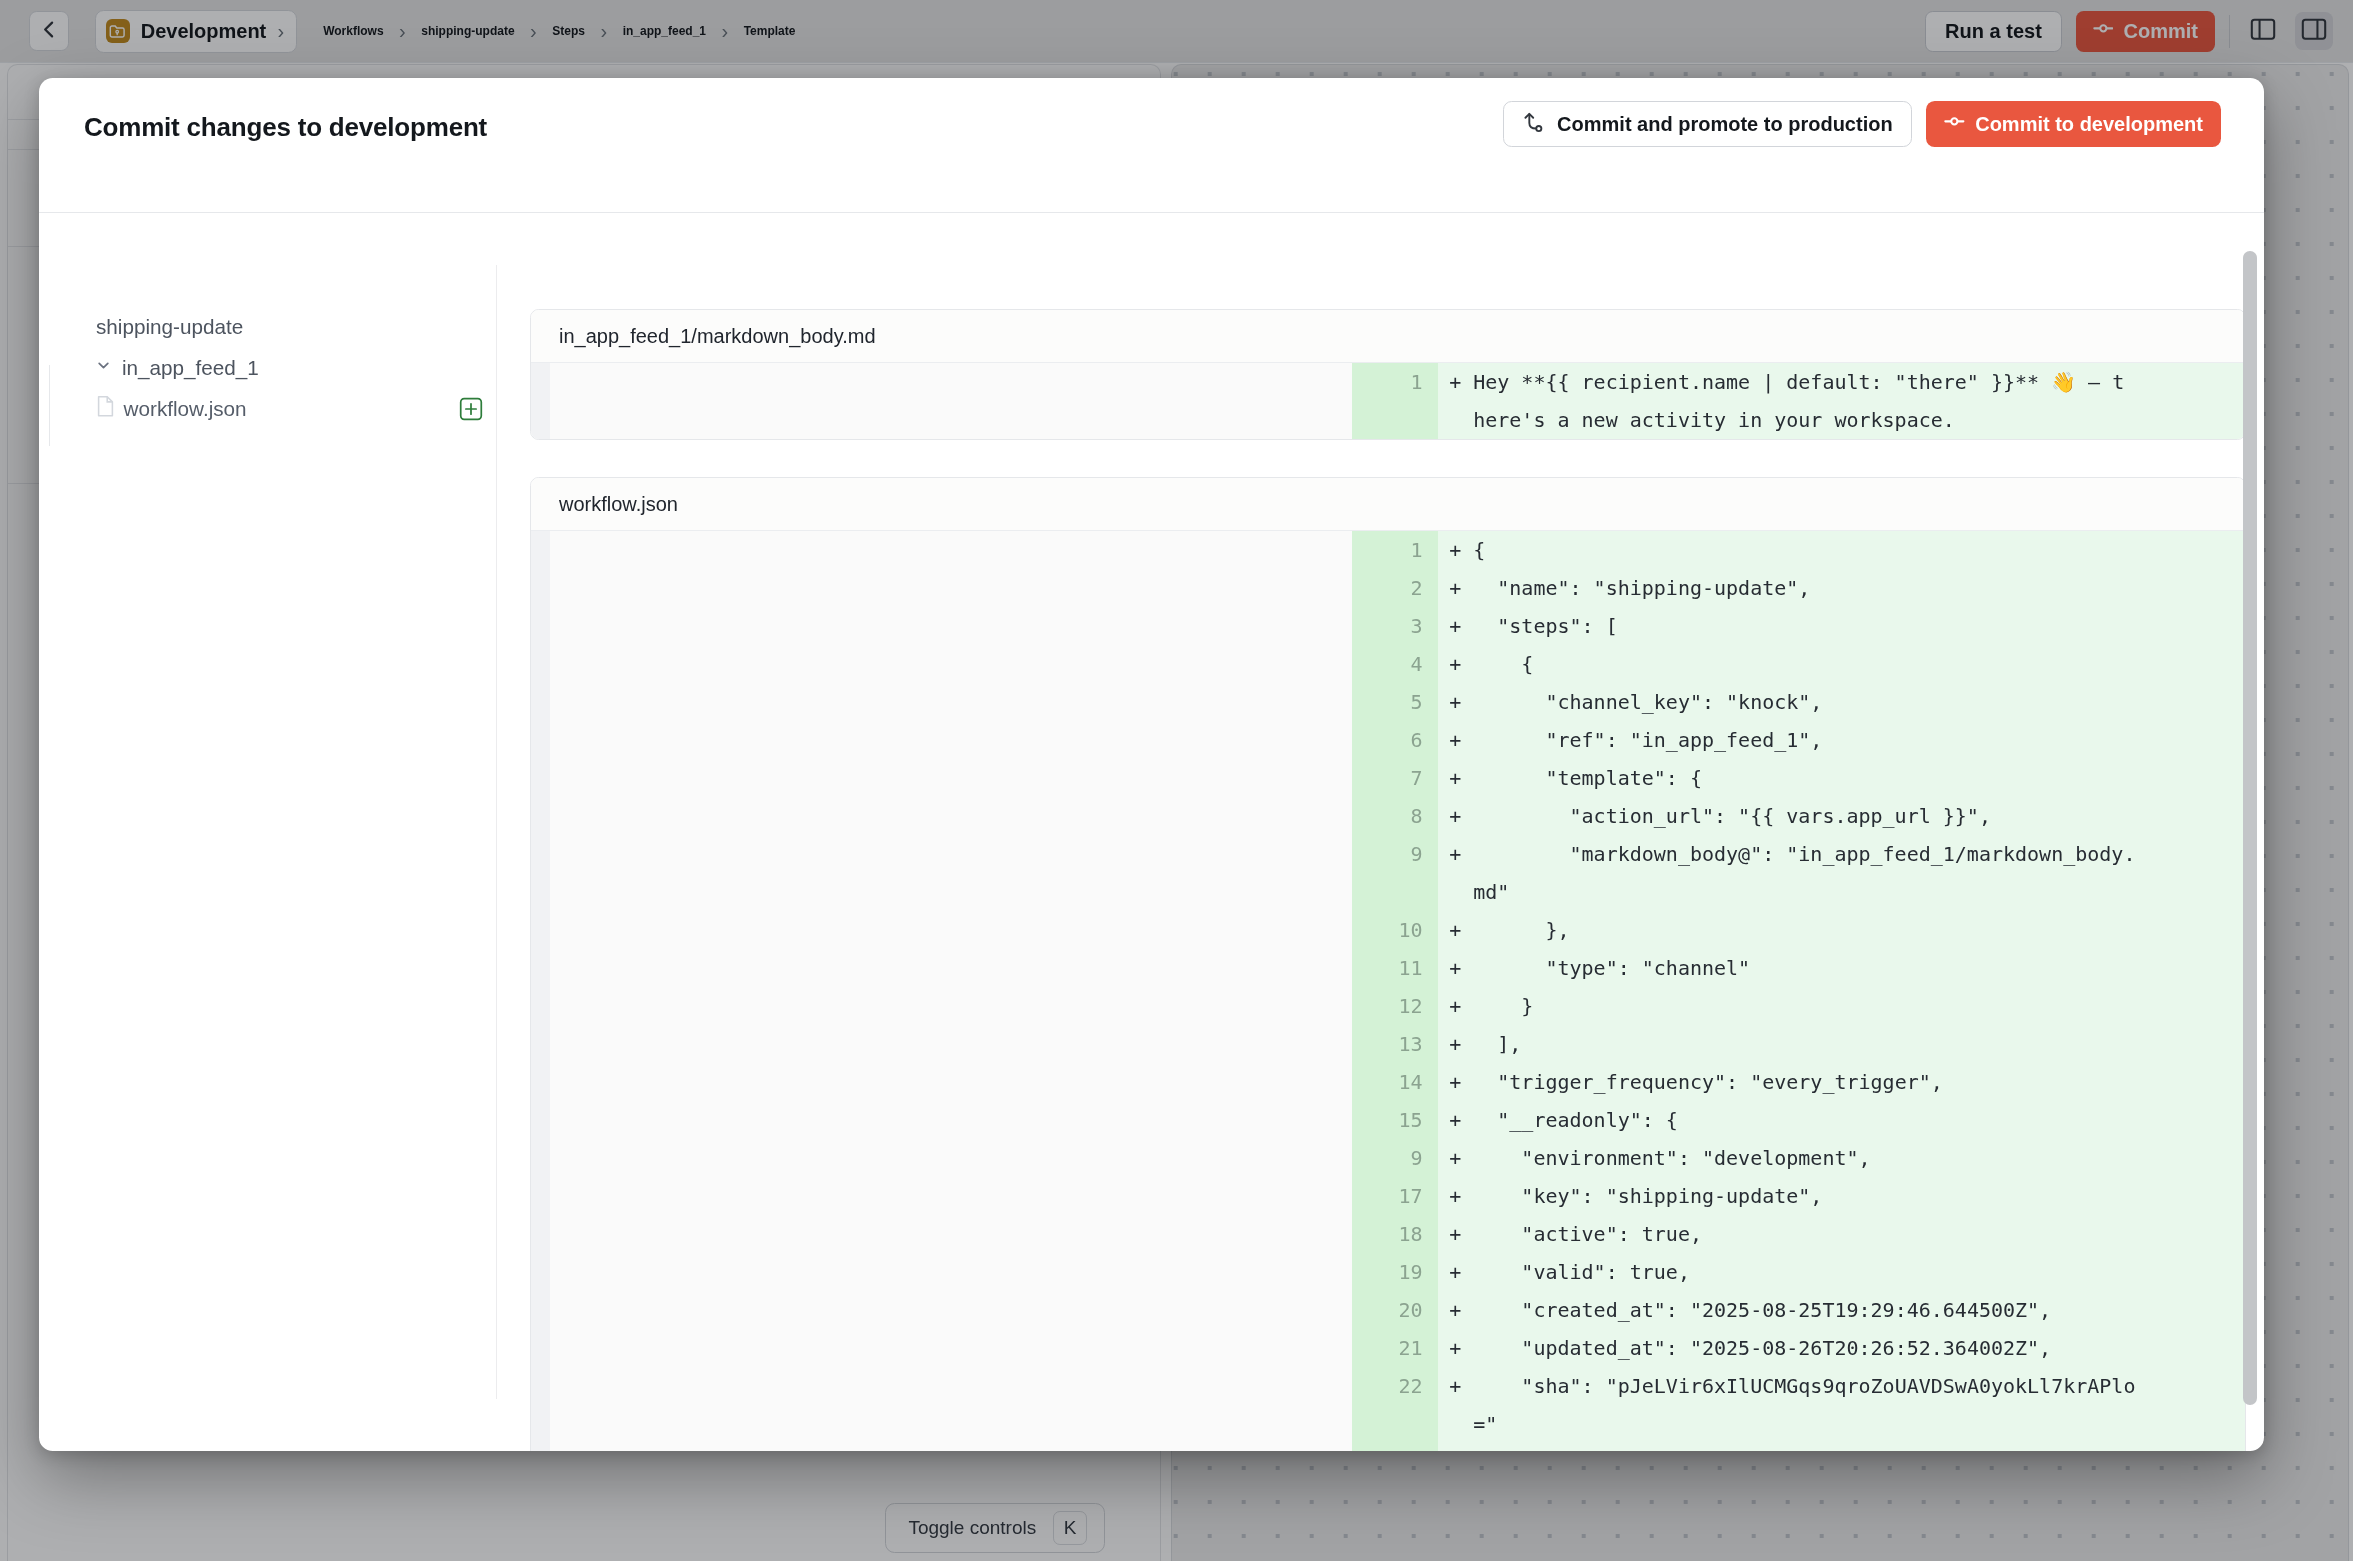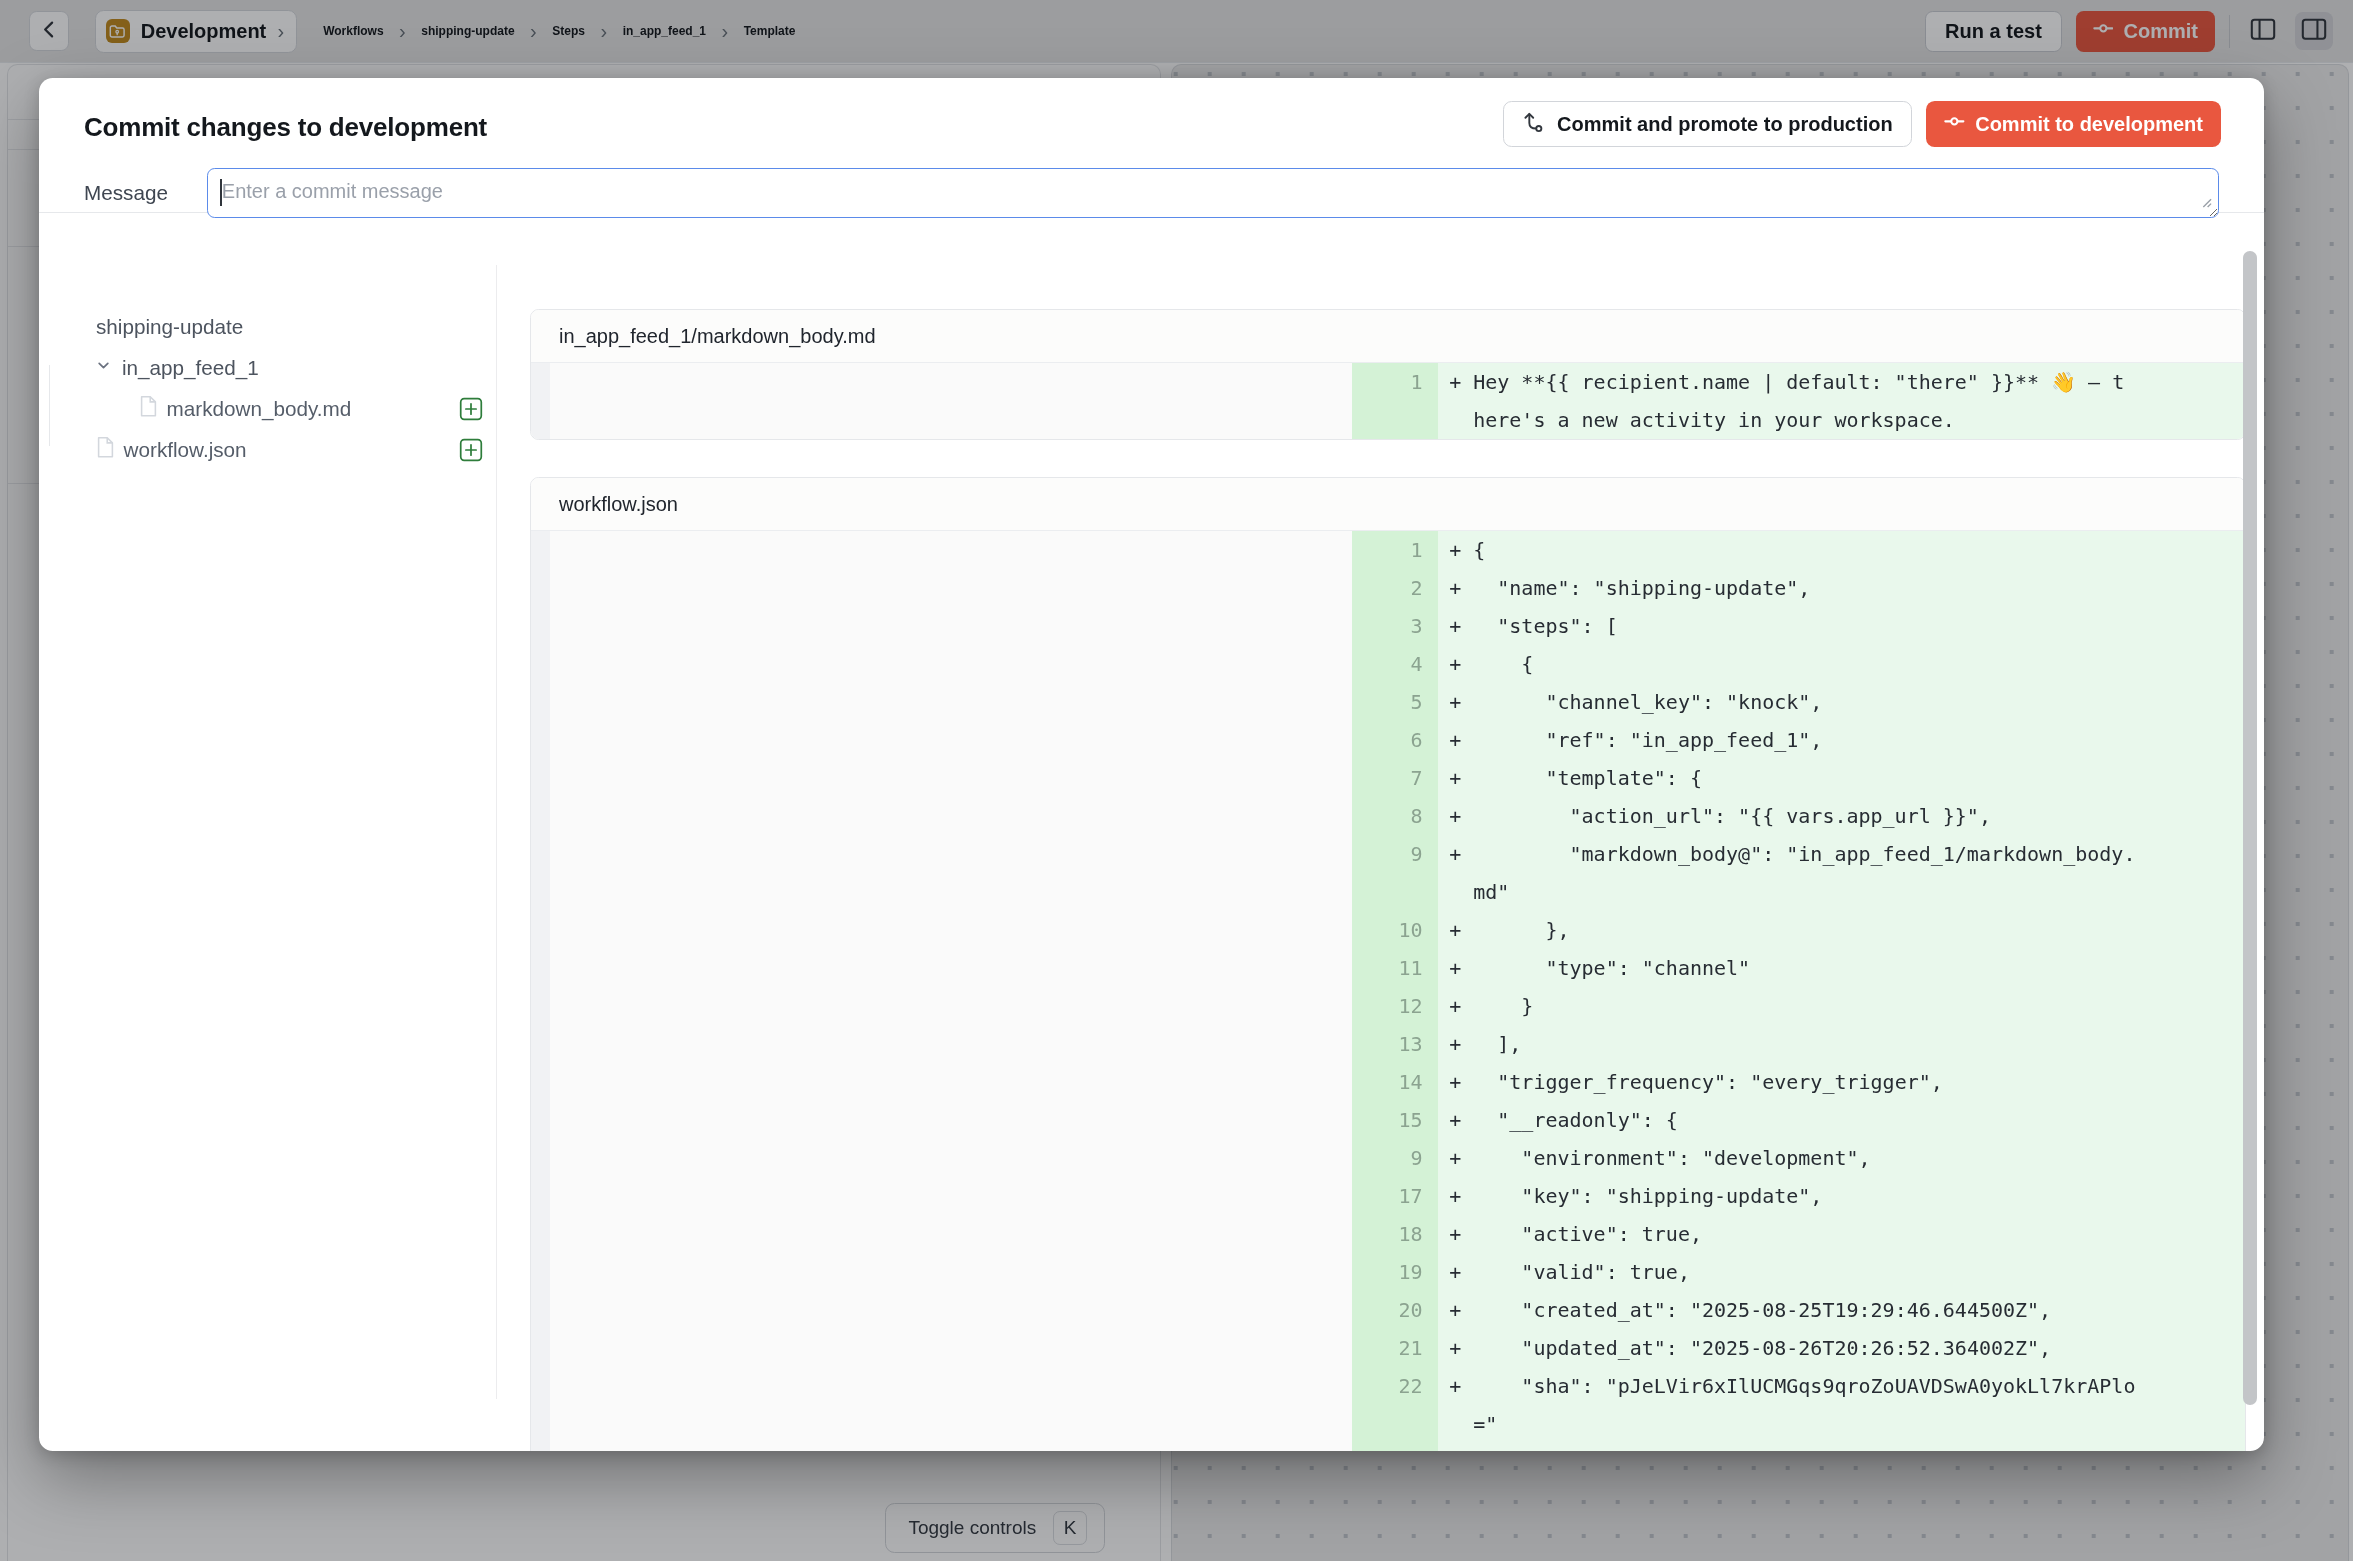--- a/index.html
+++ b/index.html
@@ -245,57 +245,34 @@
         <span>
           <svg width="20.7" height="20.7" viewBox="0 0 24 24">
               <circle cx="12" cy="12" r="3.6" fill="none" stroke="#fff" stroke-width="2.4"></circle>
               <path d="M1.5 12 h6.5 M16 12 h6.5" stroke="#fff" stroke-width="2.4" stroke-linecap="round"></path>
             </svg>
         </span>
         <span>Commit to development</span>
       </button>
     </div>
 
-    <div class="m-msg">
-      <label class="m-msg-label">Message</label>
-      <div class="m-input-wrap">
-        <textarea class="m-textarea" placeholder="Enter a commit message" style=""></textarea>
-        <div class="caret"></div>
-        <div class="grip">
-          <svg width="13.8" height="13.8" viewBox="0 0 16 16">
-              <path d="M14 5 L5 14 M14 10 L10 14" stroke="#9aa0a8" stroke-width="1.6"></path>
-            </svg>
-        </div>
-      </div>
-    </div>
   </div>
 
   <div class="m-body">
     <div class="tree-col">
       <div class="tree">
         <div class="tree-row">
           <span>shipping-update</span>
         </div>
         <div id="tree-nodes">
             <div class="tree-row">
               <span class="chev"><svg width="19" height="19" viewBox="0 0 22 22">
                   <path d="M6 8.5 L11 13.5 L16 8.5" fill="none" stroke="#6b7280" stroke-width="2" stroke-linecap="round" stroke-linejoin="round"></path>
                 </svg></span>
               <span>in_app_feed_1</span>
-            </div>
-            <div class="tree-row tree-indent">
-              <span><svg width="19" height="22.4" viewBox="0 0 22 26">
-                  <path d="M3 2 h10 l6 6 v16 h-16 z" fill="#fff" stroke="#d3d7dd" stroke-width="1.8" stroke-linejoin="round"></path>
-                  <path d="M13 2 v6 h6" fill="none" stroke="#d3d7dd" stroke-width="1.8"></path>
-                </svg></span>
-              <span class="fname">markdown_body.md</span>
-              <span class="addbox"><svg width="24" height="24" viewBox="0 0 28 28">
-                  <rect x="2" y="2" width="24" height="24" rx="4" fill="none" stroke="#2e7d3b" stroke-width="2"></rect>
-                  <path d="M14 8 v12 M8 14 h12" stroke="#2e7d3b" stroke-width="2" stroke-linecap="round"></path>
-                </svg></span>
             </div>
             <div class="tree-row">
               <span><svg width="19" height="22.4" viewBox="0 0 22 26">
                   <path d="M3 2 h10 l6 6 v16 h-16 z" fill="#fff" stroke="#d3d7dd" stroke-width="1.8" stroke-linejoin="round"></path>
                   <path d="M13 2 v6 h6" fill="none" stroke="#d3d7dd" stroke-width="1.8"></path>
                 </svg></span>
               <span class="fname">workflow.json</span>
               <span class="addbox"><svg width="24" height="24" viewBox="0 0 28 28">
                   <rect x="2" y="2" width="24" height="24" rx="4" fill="none" stroke="#2e7d3b" stroke-width="2"></rect>
                   <path d="M14 8 v12 M8 14 h12" stroke="#2e7d3b" stroke-width="2" stroke-linecap="round"></path>

